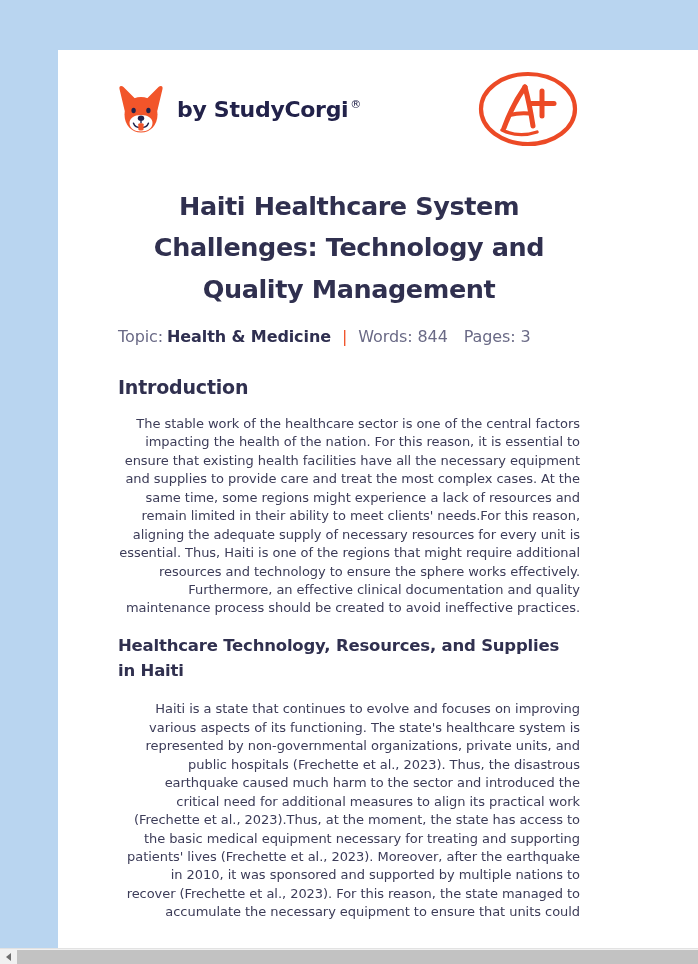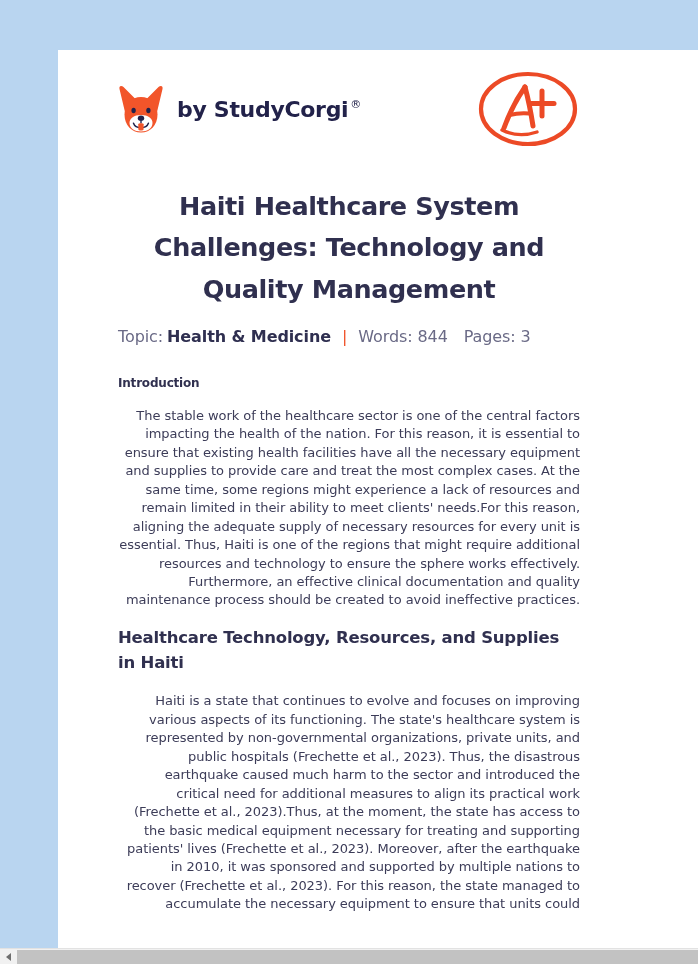--- a/index.html
+++ b/index.html
@@ -108,21 +108,21 @@
     margin-left: 4px;
   }
   .doc-meta .meta-sep {
     color: #f0522a;
     margin: 0 11px;
   }
   .doc-meta .meta-words { margin-right: 16px; }
 
   
   .h-intro {
-    font-size: 12px;
+    font-size: 19px;
     font-weight: bold;
     color: #30304f;
     margin: 30px 0 4px 0;
     letter-spacing: -0.2px;
   }
   .h-sub {
     font-size: 16.5px;
     font-weight: bold;
     color: #30304f;
     margin: 16px 0 8px 0;

